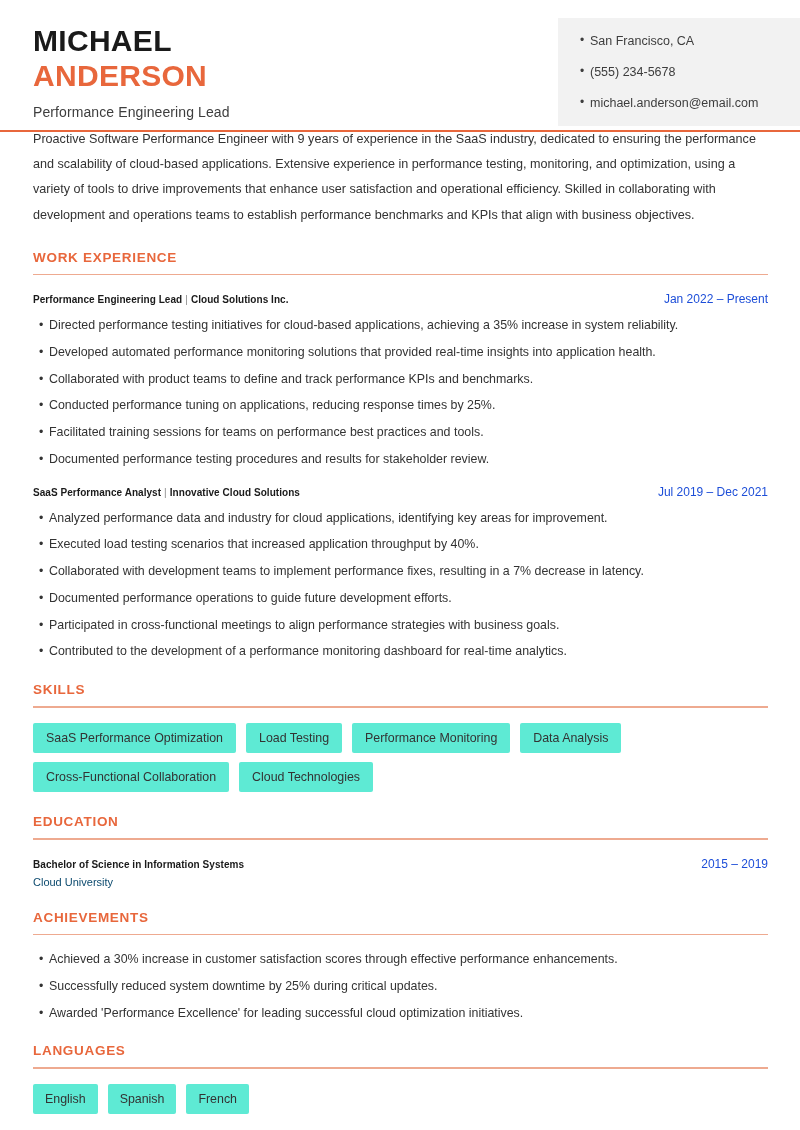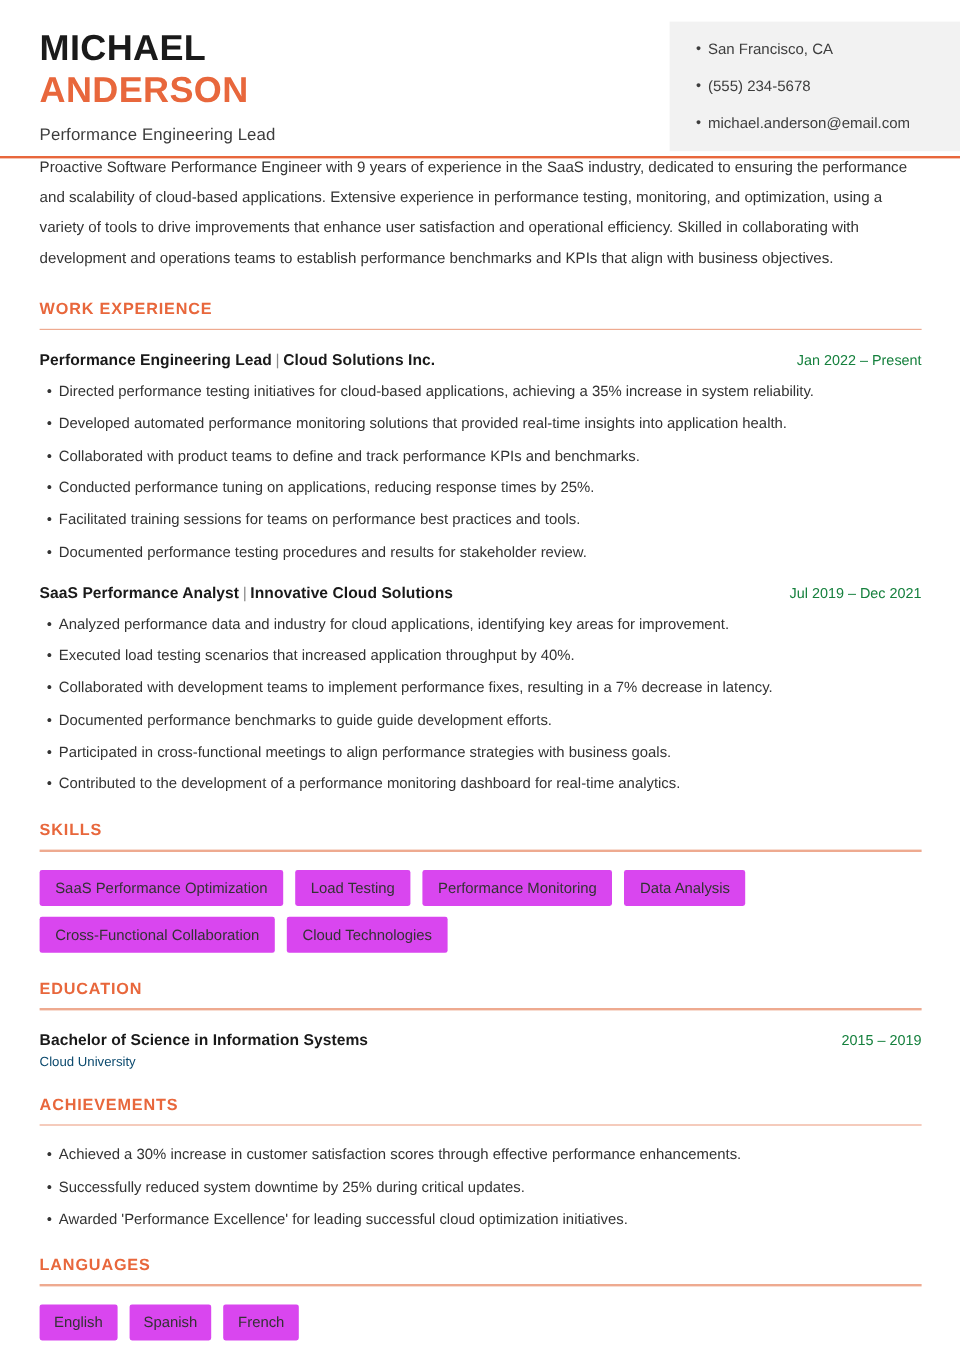--- a/index.html
+++ b/index.html
@@ -119,35 +119,35 @@
   .entry { margin-top: 17px; }
 
   .entry-head {
     display: flex;
     justify-content: space-between;
     align-items: baseline;
     width: 735px;
   }
 
   .entry-title {
-    font-size: 13px;
+    font-size: 10px;
     font-weight: bold;
     color: #1a1a1a;
     letter-spacing: 0.05px;
   }
 
   .entry-sep {
     font-weight: normal;
     color: #8a8a8a;
     padding: 0 3px;
   }
 
   .entry-date {
     font-size: 12px;
-    color: #15803d;
+    color: #1d4ed8;
     white-space: nowrap;
   }
 
   .entry-sub {
     margin-top: 5px;
     font-size: 11px;
     color: #0c4a6e;
   }
 
   
@@ -175,21 +175,21 @@
   
   .tags {
     margin-top: 15px;
     display: flex;
     flex-wrap: wrap;
     gap: 9px 10px;
     width: 740px;
   }
 
   .tag {
-    background: #d946ef;
+    background: #5eead4;
     border-radius: 2px;
     padding: 8px 13px;
     font-size: 12.4px;
     color: #333333;
     line-height: 1.15;
     white-space: nowrap;
   }
 
   .tag-sm { padding: 8px 12px; }
 
@@ -282,21 +282,21 @@
         <div class="bullet-row">
           <span class="bullet-dot">•</span>
           <span class="bullet-text">Executed load testing scenarios that increased application throughput by 40%.</span>
         </div>
         <div class="bullet-row">
           <span class="bullet-dot">•</span>
           <span class="bullet-text">Collaborated with development teams to implement performance fixes, resulting in a 7% decrease in latency.</span>
         </div>
         <div class="bullet-row">
           <span class="bullet-dot">•</span>
-          <span class="bullet-text">Documented performance benchmarks to guide guide development efforts.</span>
+          <span class="bullet-text">Documented performance operations to guide future development efforts.</span>
         </div>
         <div class="bullet-row">
           <span class="bullet-dot">•</span>
           <span class="bullet-text">Participated in cross-functional meetings to align performance strategies with business goals.</span>
         </div>
         <div class="bullet-row">
           <span class="bullet-dot">•</span>
           <span class="bullet-text">Contributed to the development of a performance monitoring dashboard for real-time analytics.</span>
         </div>
       </div>

